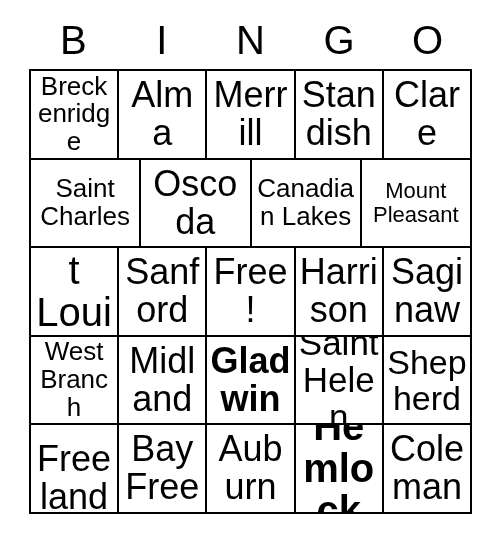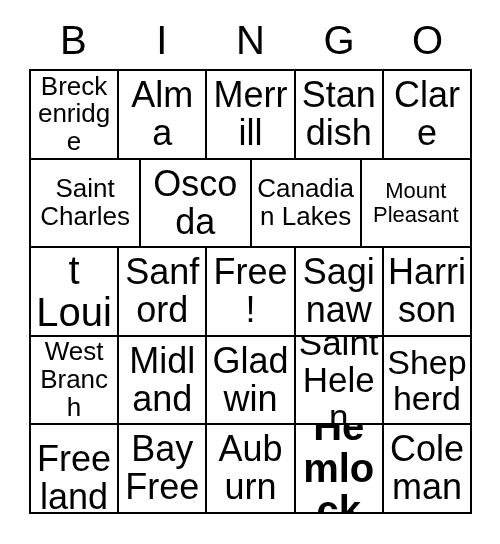--- a/index.html
+++ b/index.html
@@ -129,36 +129,36 @@
       <div class="cell">
           <span class="cell-text" style="font-size: 40px;">Saint Louis</span>
         </div>
       <div class="cell">
           <span class="cell-text" style="font-size: 36px;">Sanford</span>
         </div>
       <div class="cell">
           <span class="cell-text" style="font-size: 36px;">Free!</span>
         </div>
       <div class="cell">
-          <span class="cell-text" style="font-size: 36px;">Saginaw</span>
+          <span class="cell-text" style="font-size: 36px;">Harrison</span>
         </div>
       <div class="cell">
-          <span class="cell-text" style="font-size: 36px;">Harrison</span>
+          <span class="cell-text" style="font-size: 36px;">Saginaw</span>
         </div>
     </div>
 
     <div class="grid-row">
       <div class="cell">
           <span class="cell-text" style="font-size: 26px;">West Branch</span>
         </div>
       <div class="cell">
           <span class="cell-text" style="font-size: 36px;">Midland</span>
         </div>
       <div class="cell">
-          <span class="cell-text" style="font-size: 36px;">Gladwin</span>
+          <span class="cell-text" style="font-size: 36px; font-weight: bold;">Gladwin</span>
         </div>
       <div class="cell">
           <span class="cell-text" style="font-size: 35px;">Saint Helen</span>
         </div>
       <div class="cell">
           <span class="cell-text" style="font-size: 34px;">Shepherd</span>
         </div>
     </div>
 
     <div class="grid-row">

